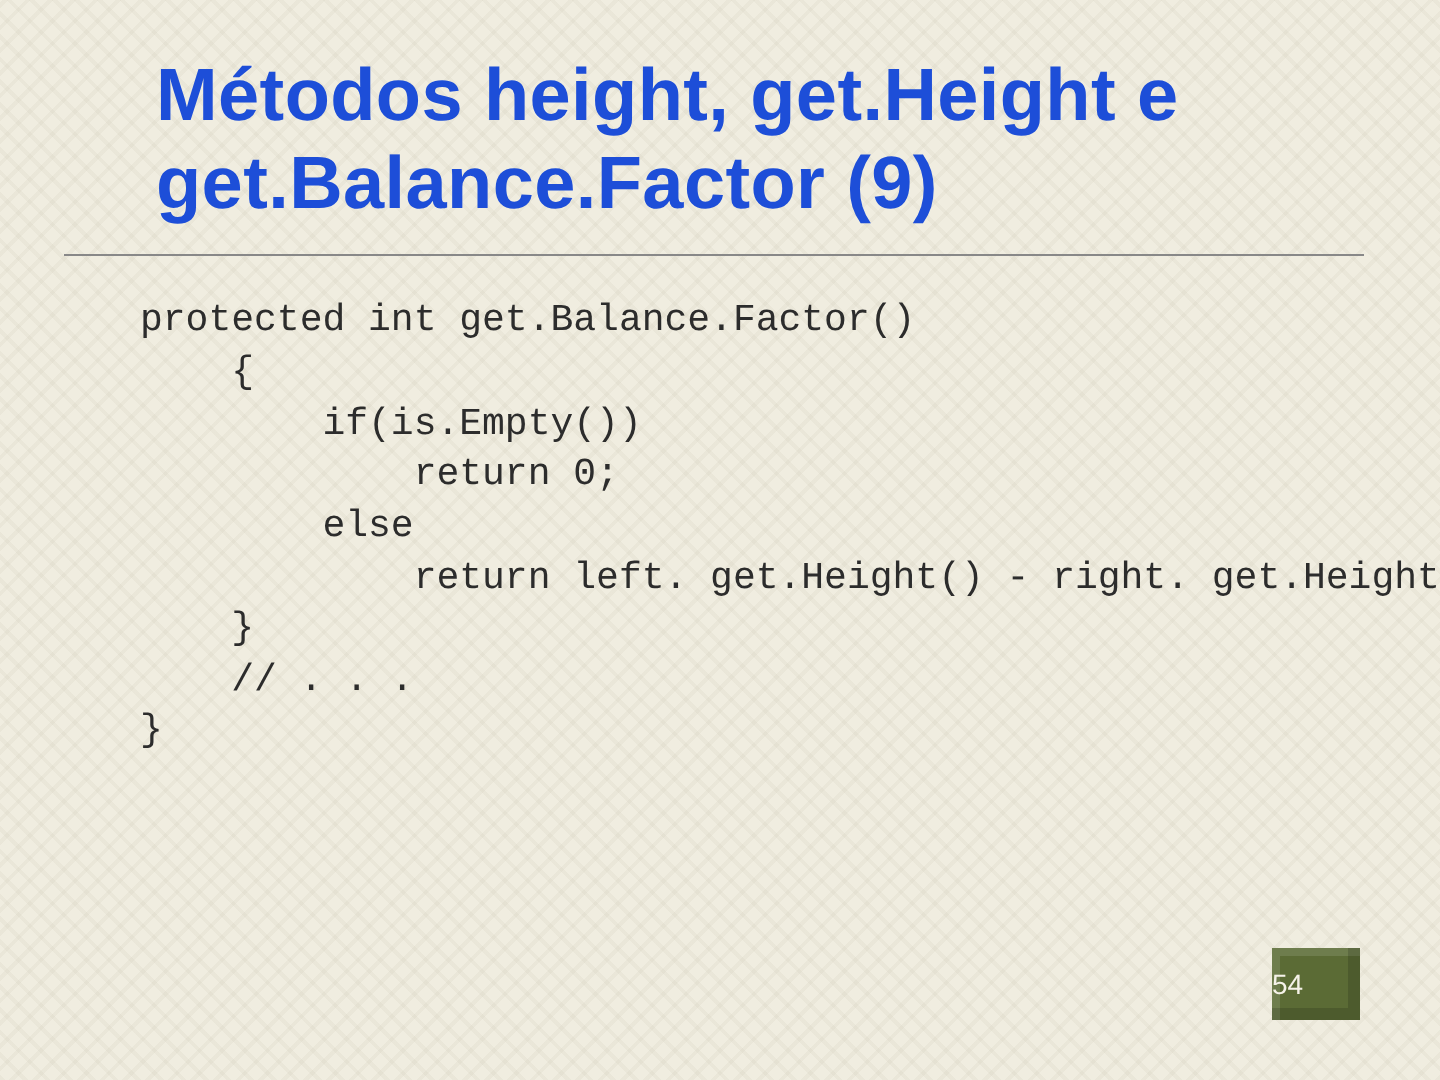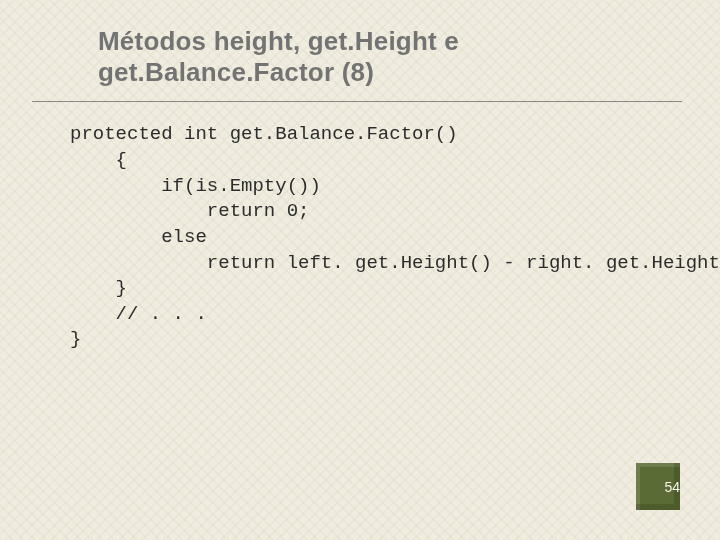--- a/index.html
+++ b/index.html
@@ -12,23 +12,23 @@
     font-family: Arial, Helvetica, sans-serif;
     position: relative;
   }
   .slide {
     width: 720px;
     height: 540px;
     position: relative;
     padding: 26px 0 0 0;
   }
   .title {
-    font-size: 26px;
-    color: #737373;
-    padding-left: 98px;
+    font-size: 37px;
+    color: #1d4ed8;
+    padding-left: 78px;
     line-height: 1.18;
     letter-spacing: 0.2px;
   }
   .title-rule {
     margin-top: 14px;
     border: none;
     border-top: 1px solid #888;
     width: 650px;
     margin-left: 32px;
   }
@@ -38,37 +38,37 @@
     color: #2c2c2c;
     white-space: pre;
     padding: 20px 0 0 70px;
     line-height: 1.35;
   }
   .page-badge {
     position: absolute;
     right: 40px;
     bottom: 30px;
     width: 44px;
-    height: 47px;
+    height: 36px;
     background: #5b6b35;
     color: #f5f2e8;
     font-size: 14px;
     display: flex;
     align-items: center;
-    justify-content: flex-end;
+    justify-content: flex-start;
     box-shadow: inset -6px -6px 0 rgba(0,0,0,0.15), inset 4px 4px 0 rgba(255,255,255,0.12);
   }
 </style>
 </head>
 <body>
 
 <div class="slide">
   <h1 class="title">
     <span>Métodos height, get.Height e</span><br>
-    <span>get.Balance.Factor (8)</span>
+    <span>get.Balance.Factor (9)</span>
   </h1>
   <hr class="title-rule">
   <pre class="code-block">protected int get.Balance.Factor()
     {
         if(is.Empty())
             return 0;
         else
             return left. get.Height() - right. get.Height();
     }
     // . . .

